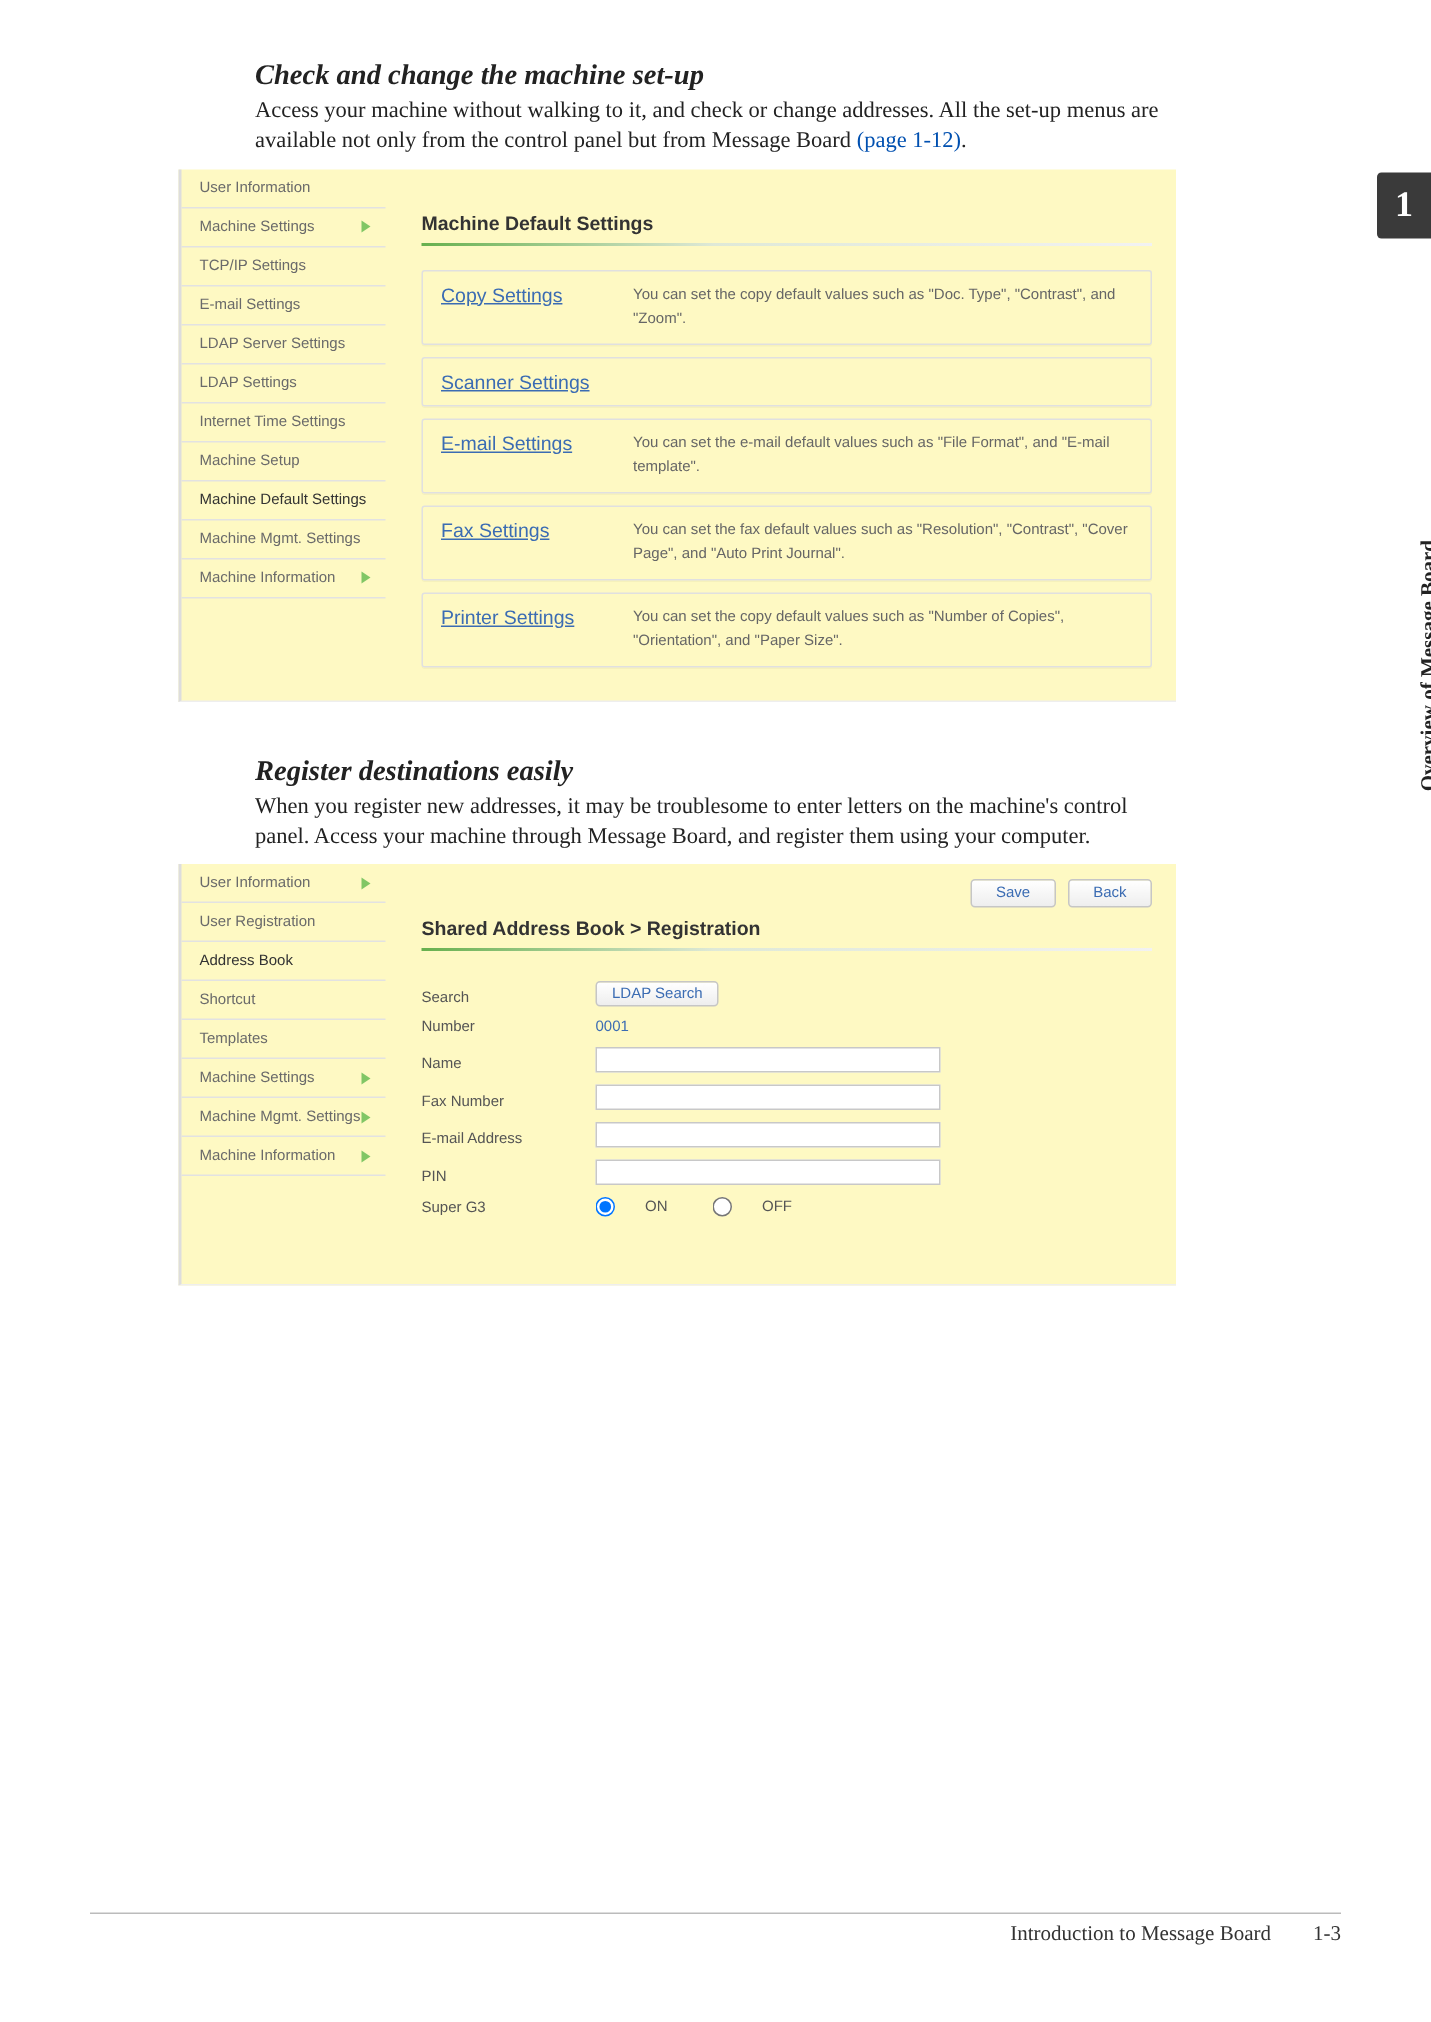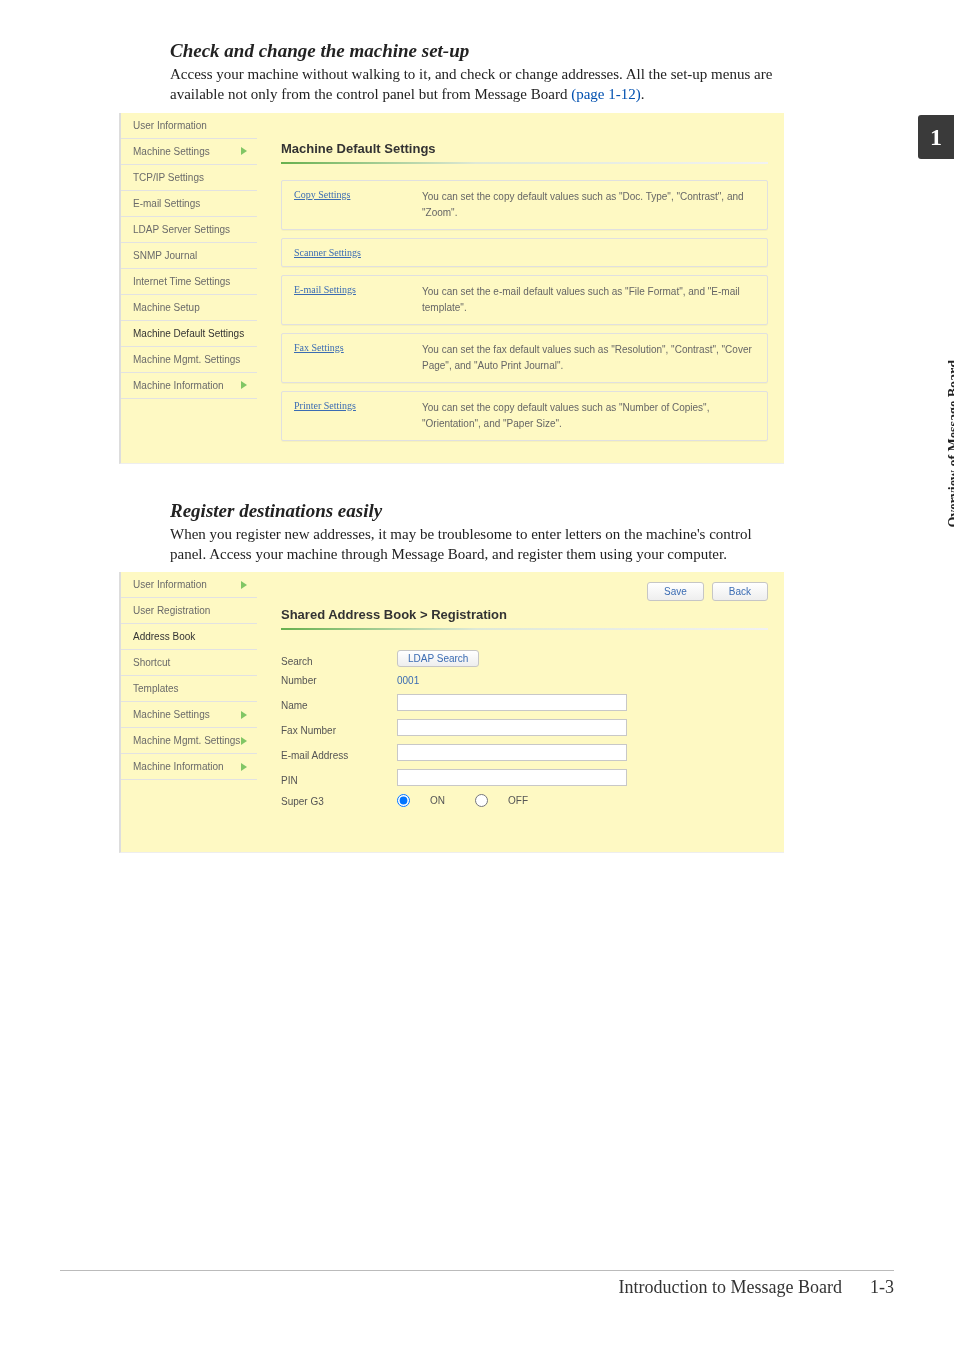--- a/index.html
+++ b/index.html
@@ -118,22 +118,21 @@
     display: flex;
     gap: 28px;
     align-items: flex-start;
     box-shadow: 0 1px 0 rgba(0,0,0,0.03);
   }
   .card .link {
     width: 100px;
     flex: 0 0 100px;
     color: #3b6cb3;
     text-decoration: underline;
-    font-size: 10px;
-    font-family: Liberation Serif, serif;
+    font-size: 13px;
   }
   .card .desc {
     flex: 1;
     color: #666;
     font-size: 10px;
     line-height: 1.6;
   }
   
   .ss-top-btns {
     display: flex;
@@ -187,21 +186,21 @@
     padding: 2px 10px;
   }
   .footer {
     position: absolute;
     bottom: 50px;
     left: 60px;
     right: 60px;
     border-top: 1px solid #bbb;
     padding-top: 6px;
     font-family: Georgia, serif;
-    font-size: 18px;
+    font-size: 14px;
     color: #333;
     display: flex;
     justify-content: flex-end;
     gap: 28px;
   }
 </style>
 </head>
 <body>
 
 <div class="page">
@@ -228,21 +227,21 @@
       <div class="item">
           <span>TCP/IP Settings</span>
         </div>
       <div class="item">
           <span>E-mail Settings</span>
         </div>
       <div class="item">
           <span>LDAP Server Settings</span>
         </div>
       <div class="item">
-          <span>SNMP Journal</span>
+          <span>LDAP Settings</span>
         </div>
       <div class="item">
           <span>Internet Time Settings</span>
         </div>
       <div class="item">
           <span>Machine Setup</span>
         </div>
       <div class="item active">
           <span>Machine Default Settings</span>
         </div>

